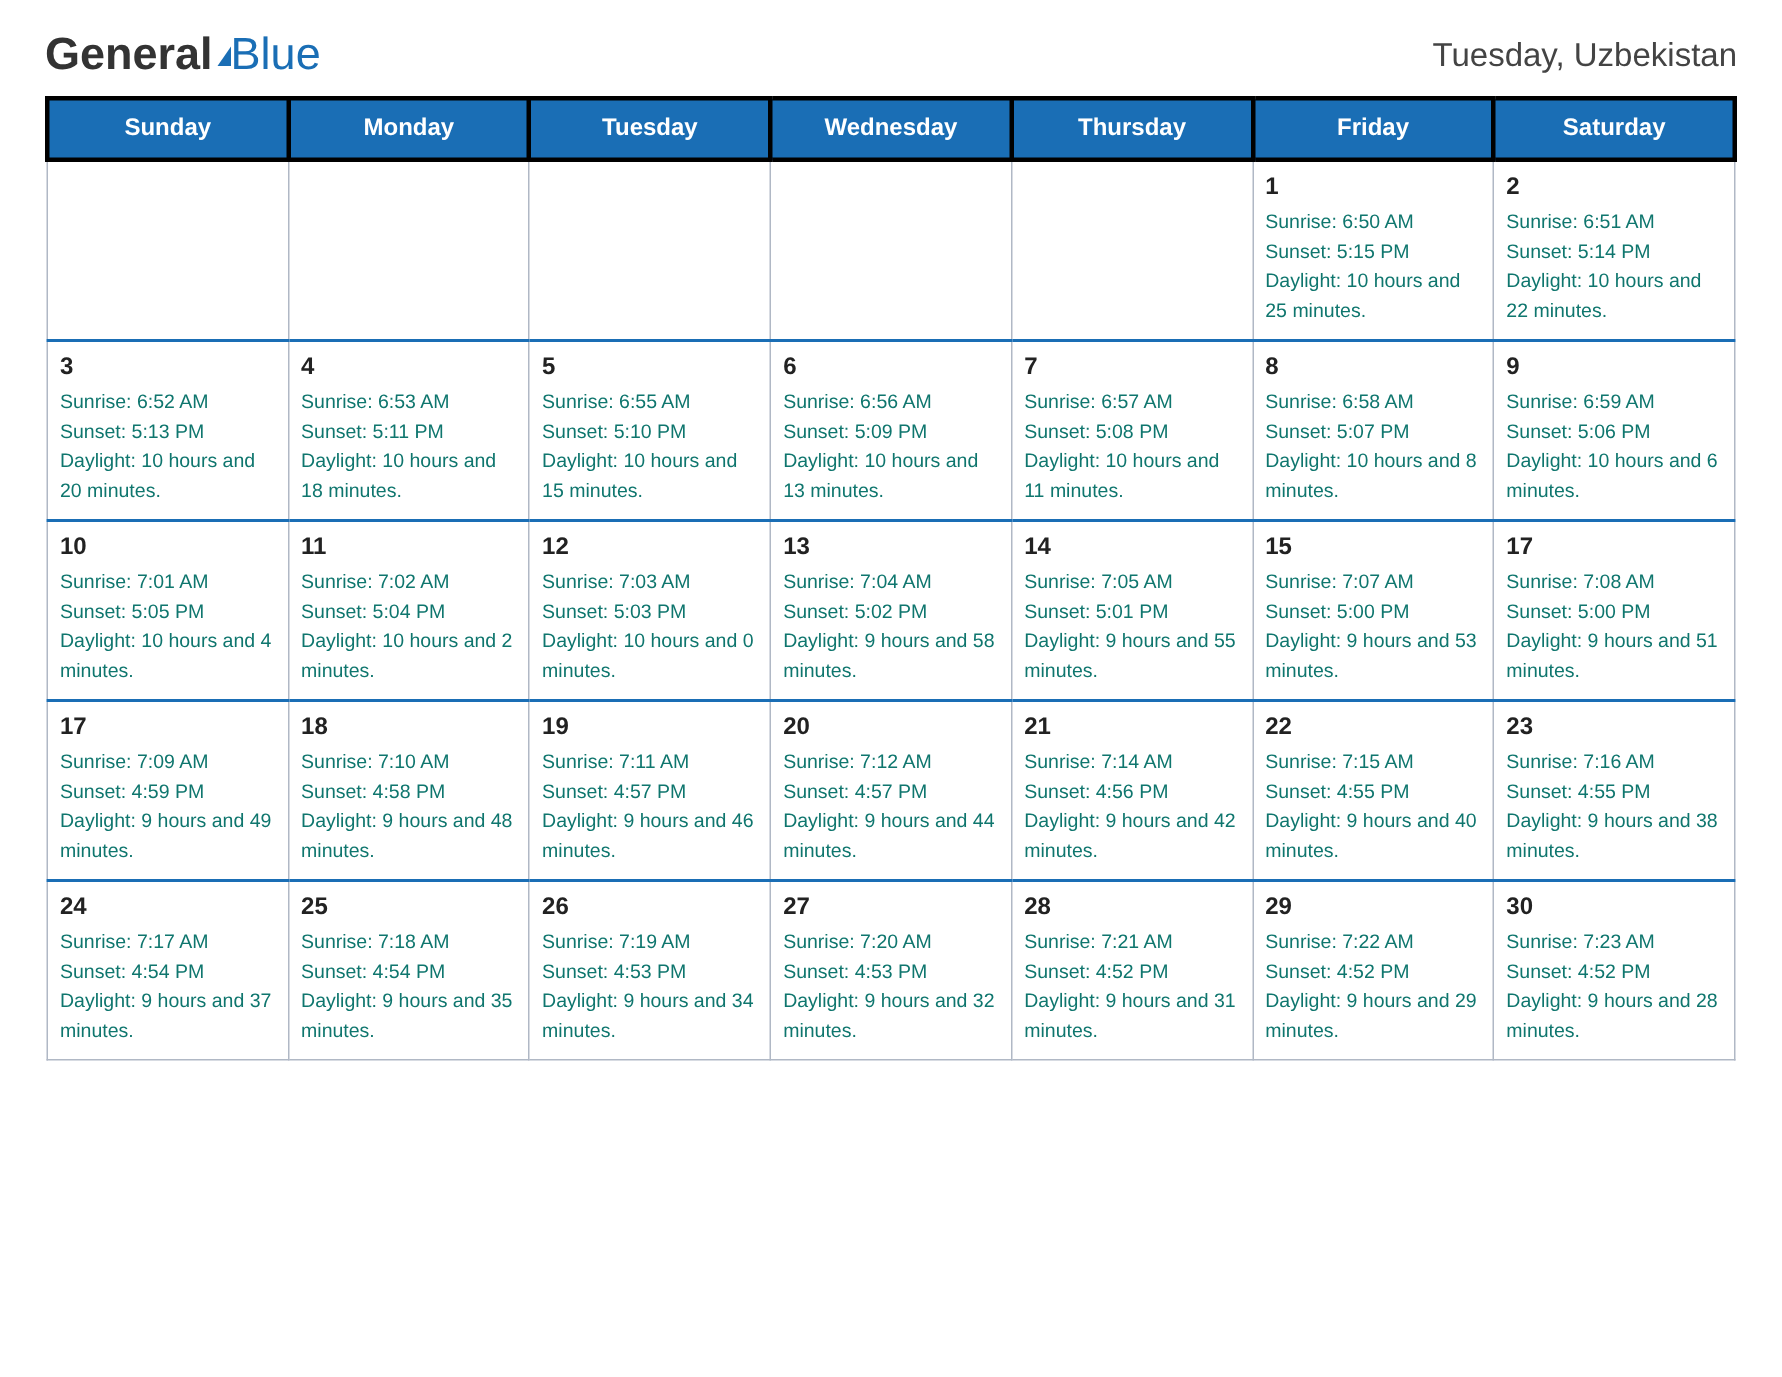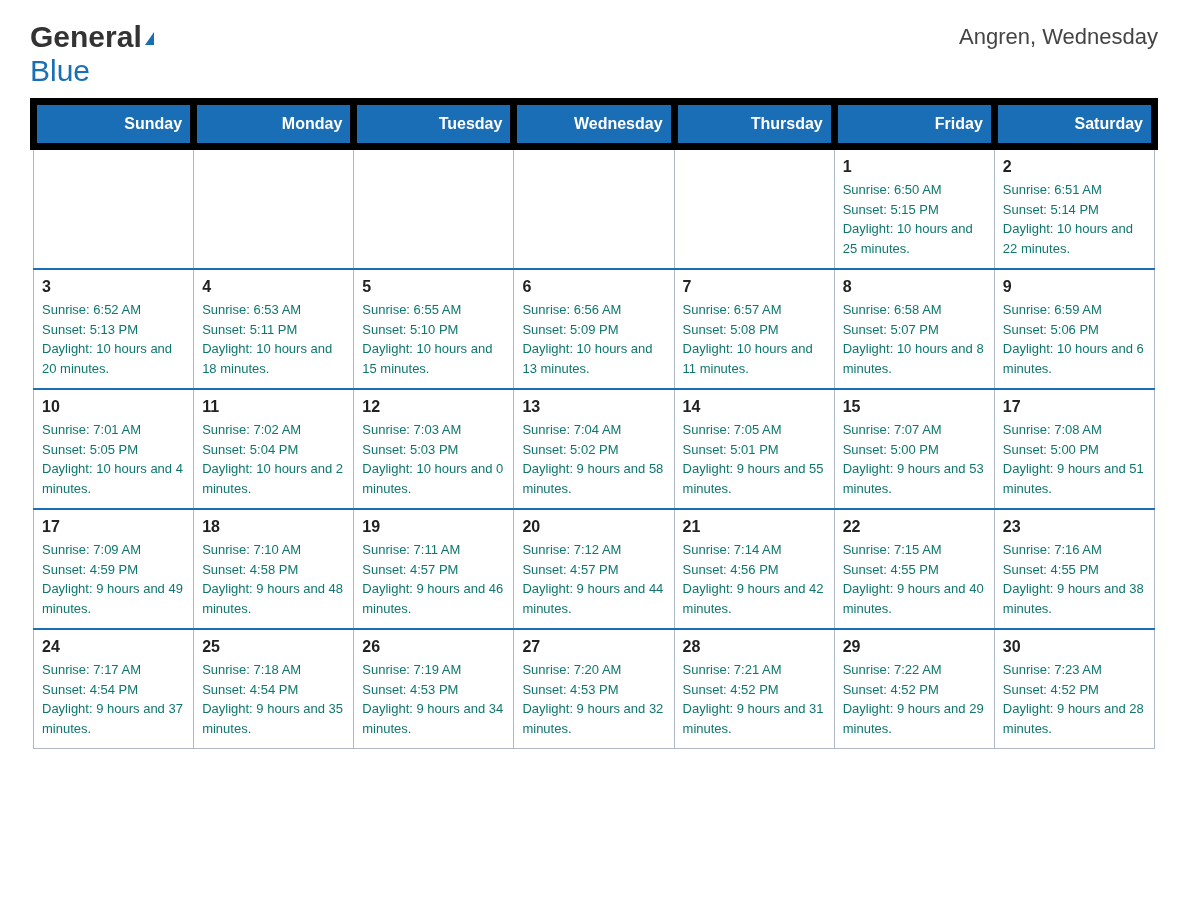--- a/index.html
+++ b/index.html
@@ -11,21 +11,21 @@
       padding: 20px 30px;
     }
     .header {
       display: flex;
       justify-content: space-between;
       align-items: flex-start;
       margin-bottom: 10px;
     }
     .logo {
       display: flex;
-      flex-direction: column;
+      flex-direction: row;
       align-items: flex-start;
     }
     .title-block {
       text-align: right;
     }
     .month-title {
       font-size: 48px;
       font-weight: bold;
       color: #222;
       line-height: 1.1;
@@ -39,22 +39,22 @@
       width: 100%;
       border-collapse: collapse;
       margin-top: 10px;
     }
     .calendar th {
       background-color: #1a6eb5;
       color: #fff;
       font-size: 16px;
       font-weight: bold;
       padding: 10px 8px;
-      text-align: right;
-      border: 7px solid #000000;
+      text-align: center;
+      border: 3px solid #000000;
       margin-left: 29px;
     }
     .calendar td {
       border: 1px solid #b0b8c5;
       vertical-align: top;
       padding: 8px 8px 10px 8px;
       width: 14.28%;
       min-height: 100px;
     }
     .calendar tr td {
@@ -85,21 +85,21 @@
 <div class="header">
   <div class="logo">
     <div>
       <span style="font-size:30px;font-weight:bold;color:#333;">General<span style="display:inline-block;width:0;height:0;border-left:9px solid transparent;border-right:0px solid transparent;border-bottom:13px solid #1a6eb5;margin-left:3px;position:relative;top:-2px;"></span></span>
     </div>
     <div>
       <span style="font-size:30px;font-weight:normal;color:#1a6eb5;">Blue</span>
     </div>
   </div>
   <div class="title-block">
-    <div class="location">Angren, Wednesday</div>
+    <div class="location">Tuesday, Uzbekistan</div>
   </div>
 </div>
 
 <table class="calendar">
   <thead>
     <tr>
     <th>Sunday</th>
         <th>Monday</th>
         <th>Tuesday</th>
         <th>Wednesday</th>

